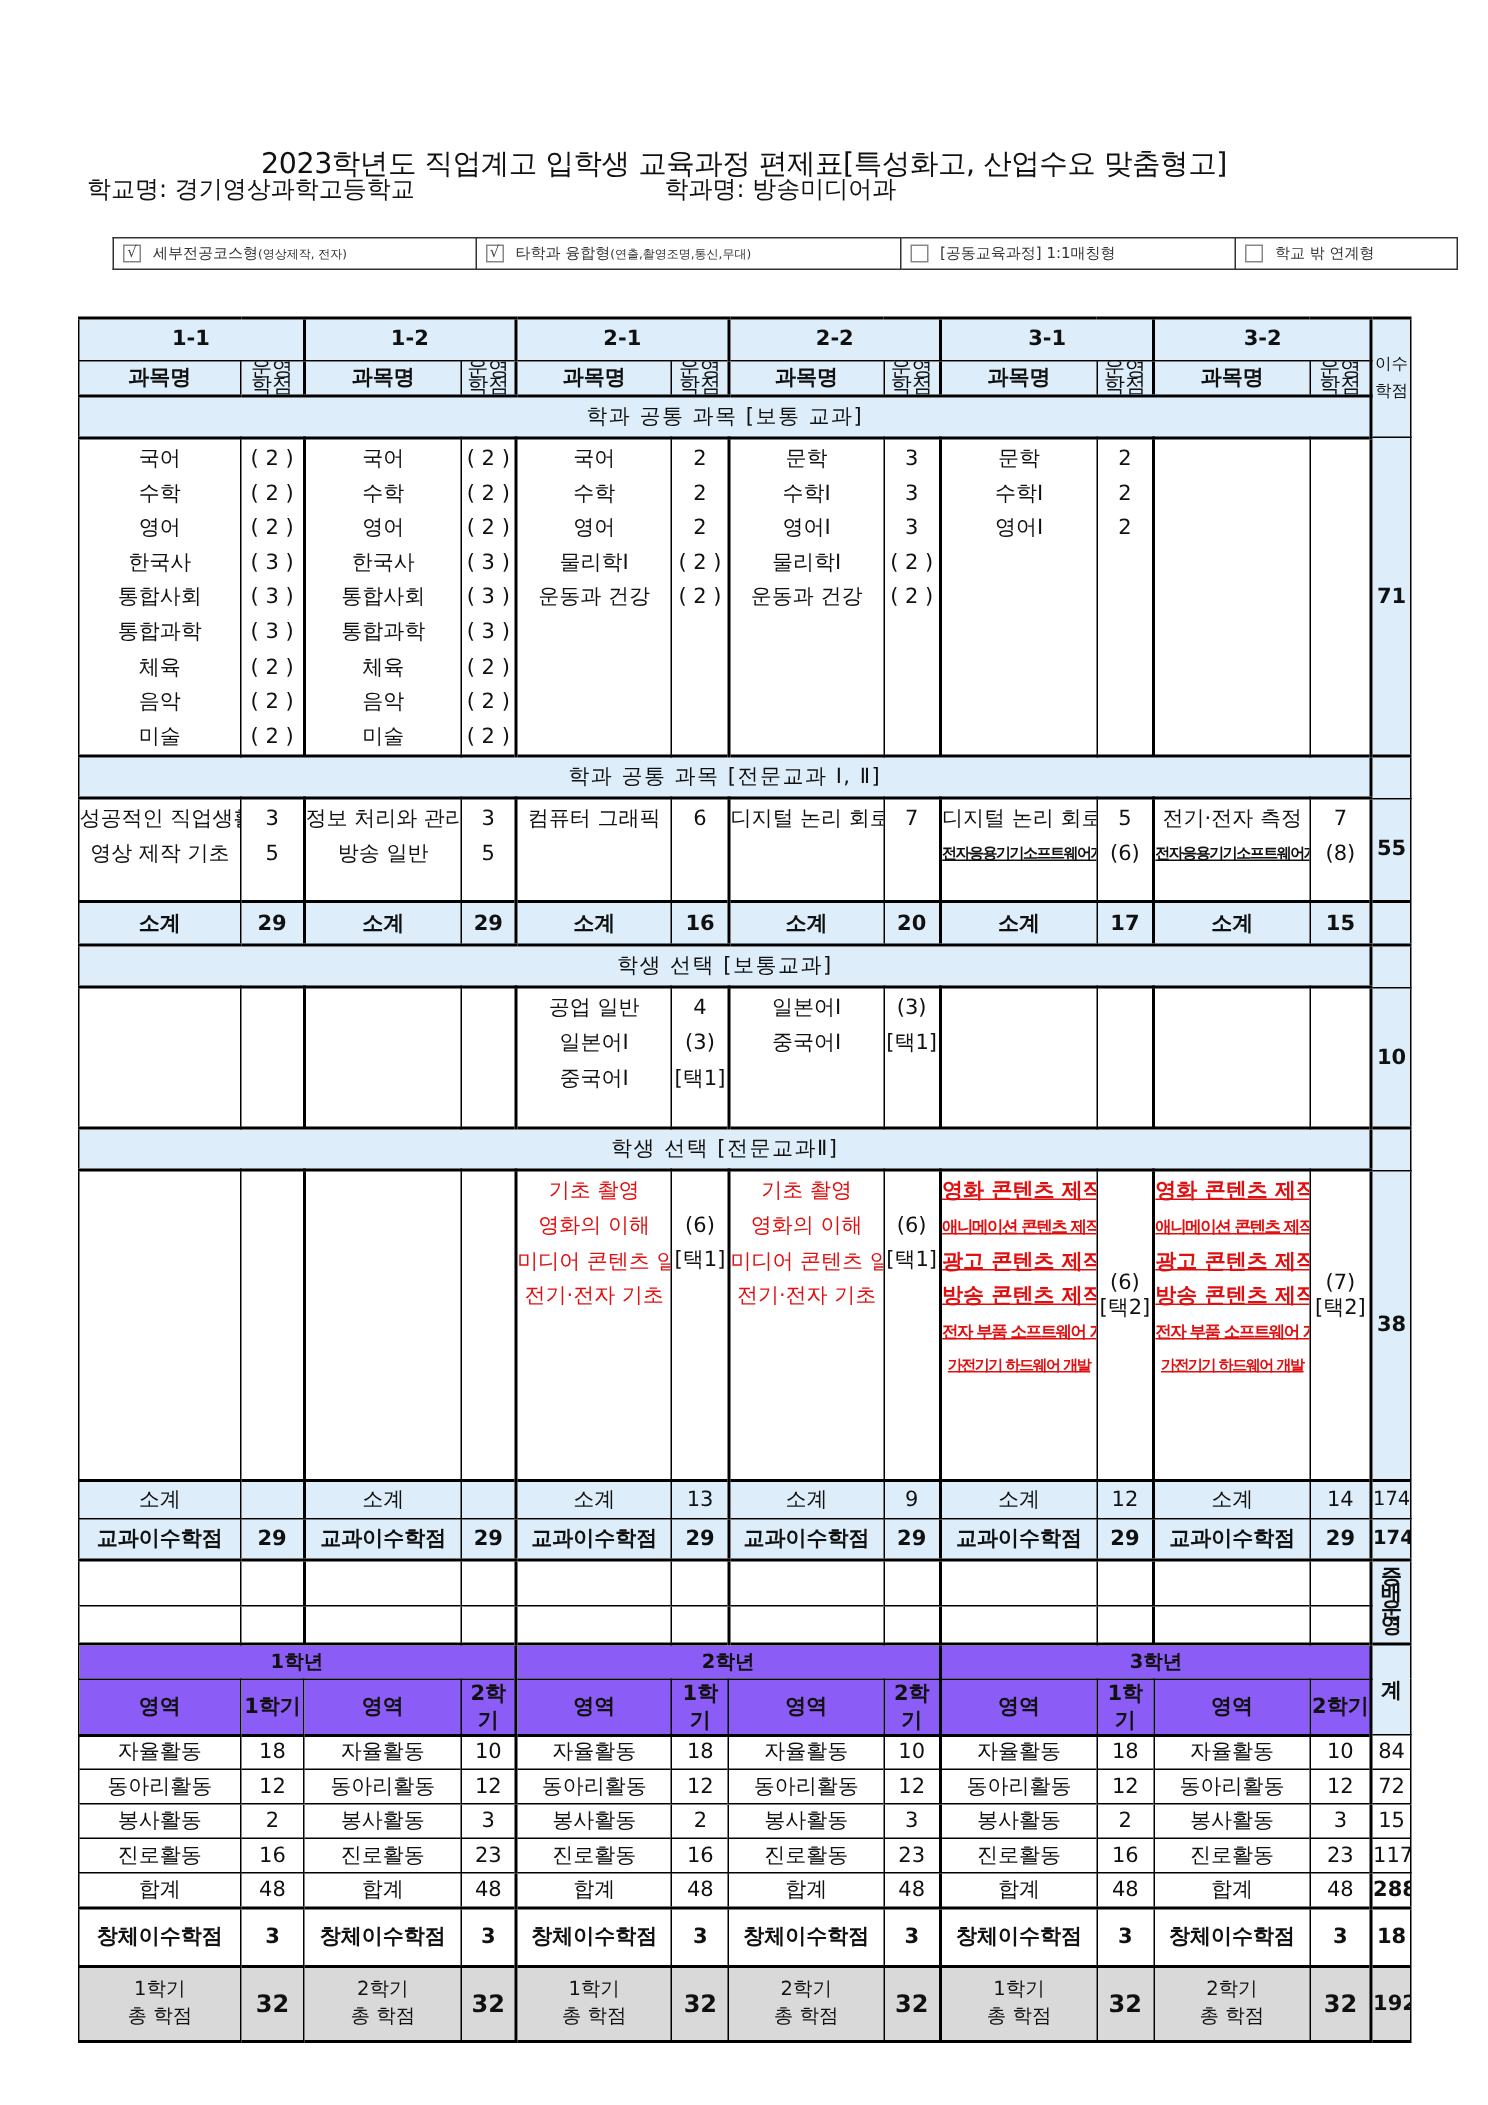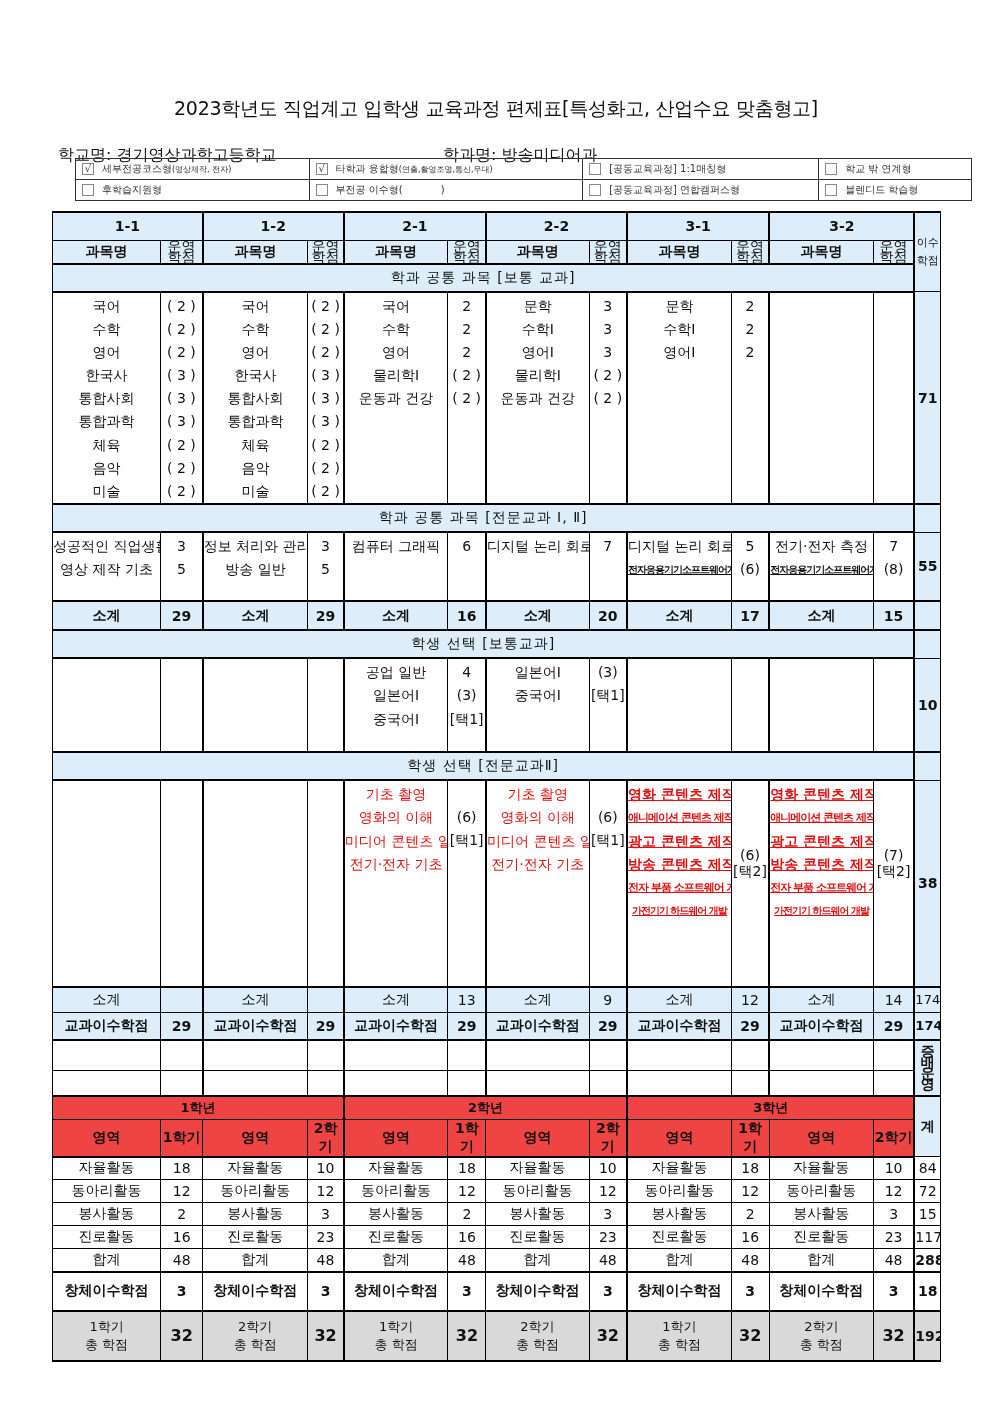--- a/index.html
+++ b/index.html
@@ -1,29 +1,29 @@
 <!DOCTYPE html>
 <html><head>
 <meta charset="utf-8">
 <style>
   * { box-sizing: border-box; margin: 0; padding: 0; }
   body { width: 992px; height: 1403px; background: #ffffff; font-family: "DejaVu Sans", "Liberation Sans", sans-serif; color: #111; position: relative; overflow: hidden; }
   .title { position: absolute; left: 0; width: 992px; top: 96px; text-align: center; font-size: 19px; letter-spacing: -0.3px; }
-  .meta { position: absolute; top: 145px; font-size: 16px; }
+  .meta { position: absolute; top: 116px; font-size: 16px; }
   .meta.school { left: 58px; }
   .meta.dept { left: 443px; }
   table.opts { position: absolute; left: 52px; top: 158px; width: 897px; border-collapse: collapse; font-size: 10px; margin-left: 23px; }
   table.opts td { border: 1px solid #333; height: 21px; padding: 0 6px; color: #333; white-space: nowrap; }
   .cb { display: inline-block; width: 12px; height: 12px; border: 1px solid #888; vertical-align: middle; margin-right: 8px; font-size: 10px; line-height: 10px; text-align: center; color: #444; background: #fff; }
   .opt-sub { font-size: 8px; }
 
   table.main { position: absolute; left: 52px; top: 211px; border-collapse: collapse; table-layout: fixed; width: 889px; }
   table.main td { border: 1px solid #000; text-align: center; vertical-align: middle; font-size: 14px; padding: 0; overflow: hidden; }
   .blue { background: #ddeefa; }
-  .green { background: #ef4444; }
+  .green { background: #8b5cf6; }
   .gray { background: #d9d9d9; }
   .bold { font-weight: bold; }
   .thick-l { border-left: 2.5px solid #000 !important; }
   .thick-t { border-top: 2.5px solid #000 !important; }
   .thick-b { border-bottom: 2.5px solid #000 !important; }
   .semhead { font-size: 18px; font-weight: bold; height: 28px; }
   .subhead { font-size: 14px; font-weight: bold; height: 20px; }
   .tiny { font-size: 8px; line-height: 11px; font-weight: normal; }
   .sect { font-size: 16px; height: 28px; letter-spacing: 1px; }
   .list { vertical-align: top !important; padding-top: 2px !important; margin-top: 12px; }
@@ -43,26 +43,20 @@
 <div class="meta dept">학과명: 방송미디어과</div>
 
 <table class="opts">
   <tbody>
       <tr>
     <td><span class="cb">√</span><span>세부전공코스형</span><span class="opt-sub">(영상제작, 전자)</span></td>
     <td><span class="cb">√</span><span>타학과 융합형</span><span class="opt-sub">(연출,촬영조명,통신,무대)</span></td>
     <td><span class="cb"></span><span>[공동교육과정] 1:1매칭형</span></td>
     <td><span class="cb"></span><span>학교 밖 연계형</span></td>
   </tr>
-  <tr>
-    <td><span class="cb"></span><span>후학습지원형</span></td>
-    <td><span class="cb"></span><span style="white-space:pre">부전공 이수형(            )</span></td>
-    <td><span class="cb"></span><span>[공동교육과정] 연합캠퍼스형</span></td>
-    <td><span class="cb"></span><span>블렌디드 학습형</span></td>
-  </tr>
 </tbody>
   </table>
 
 <table class="main">
   <colgroup>
     <col style="width:108px">
       <col style="width:42px">
     <col style="width:105px">
       <col style="width:36px">
     <col style="width:104px">

